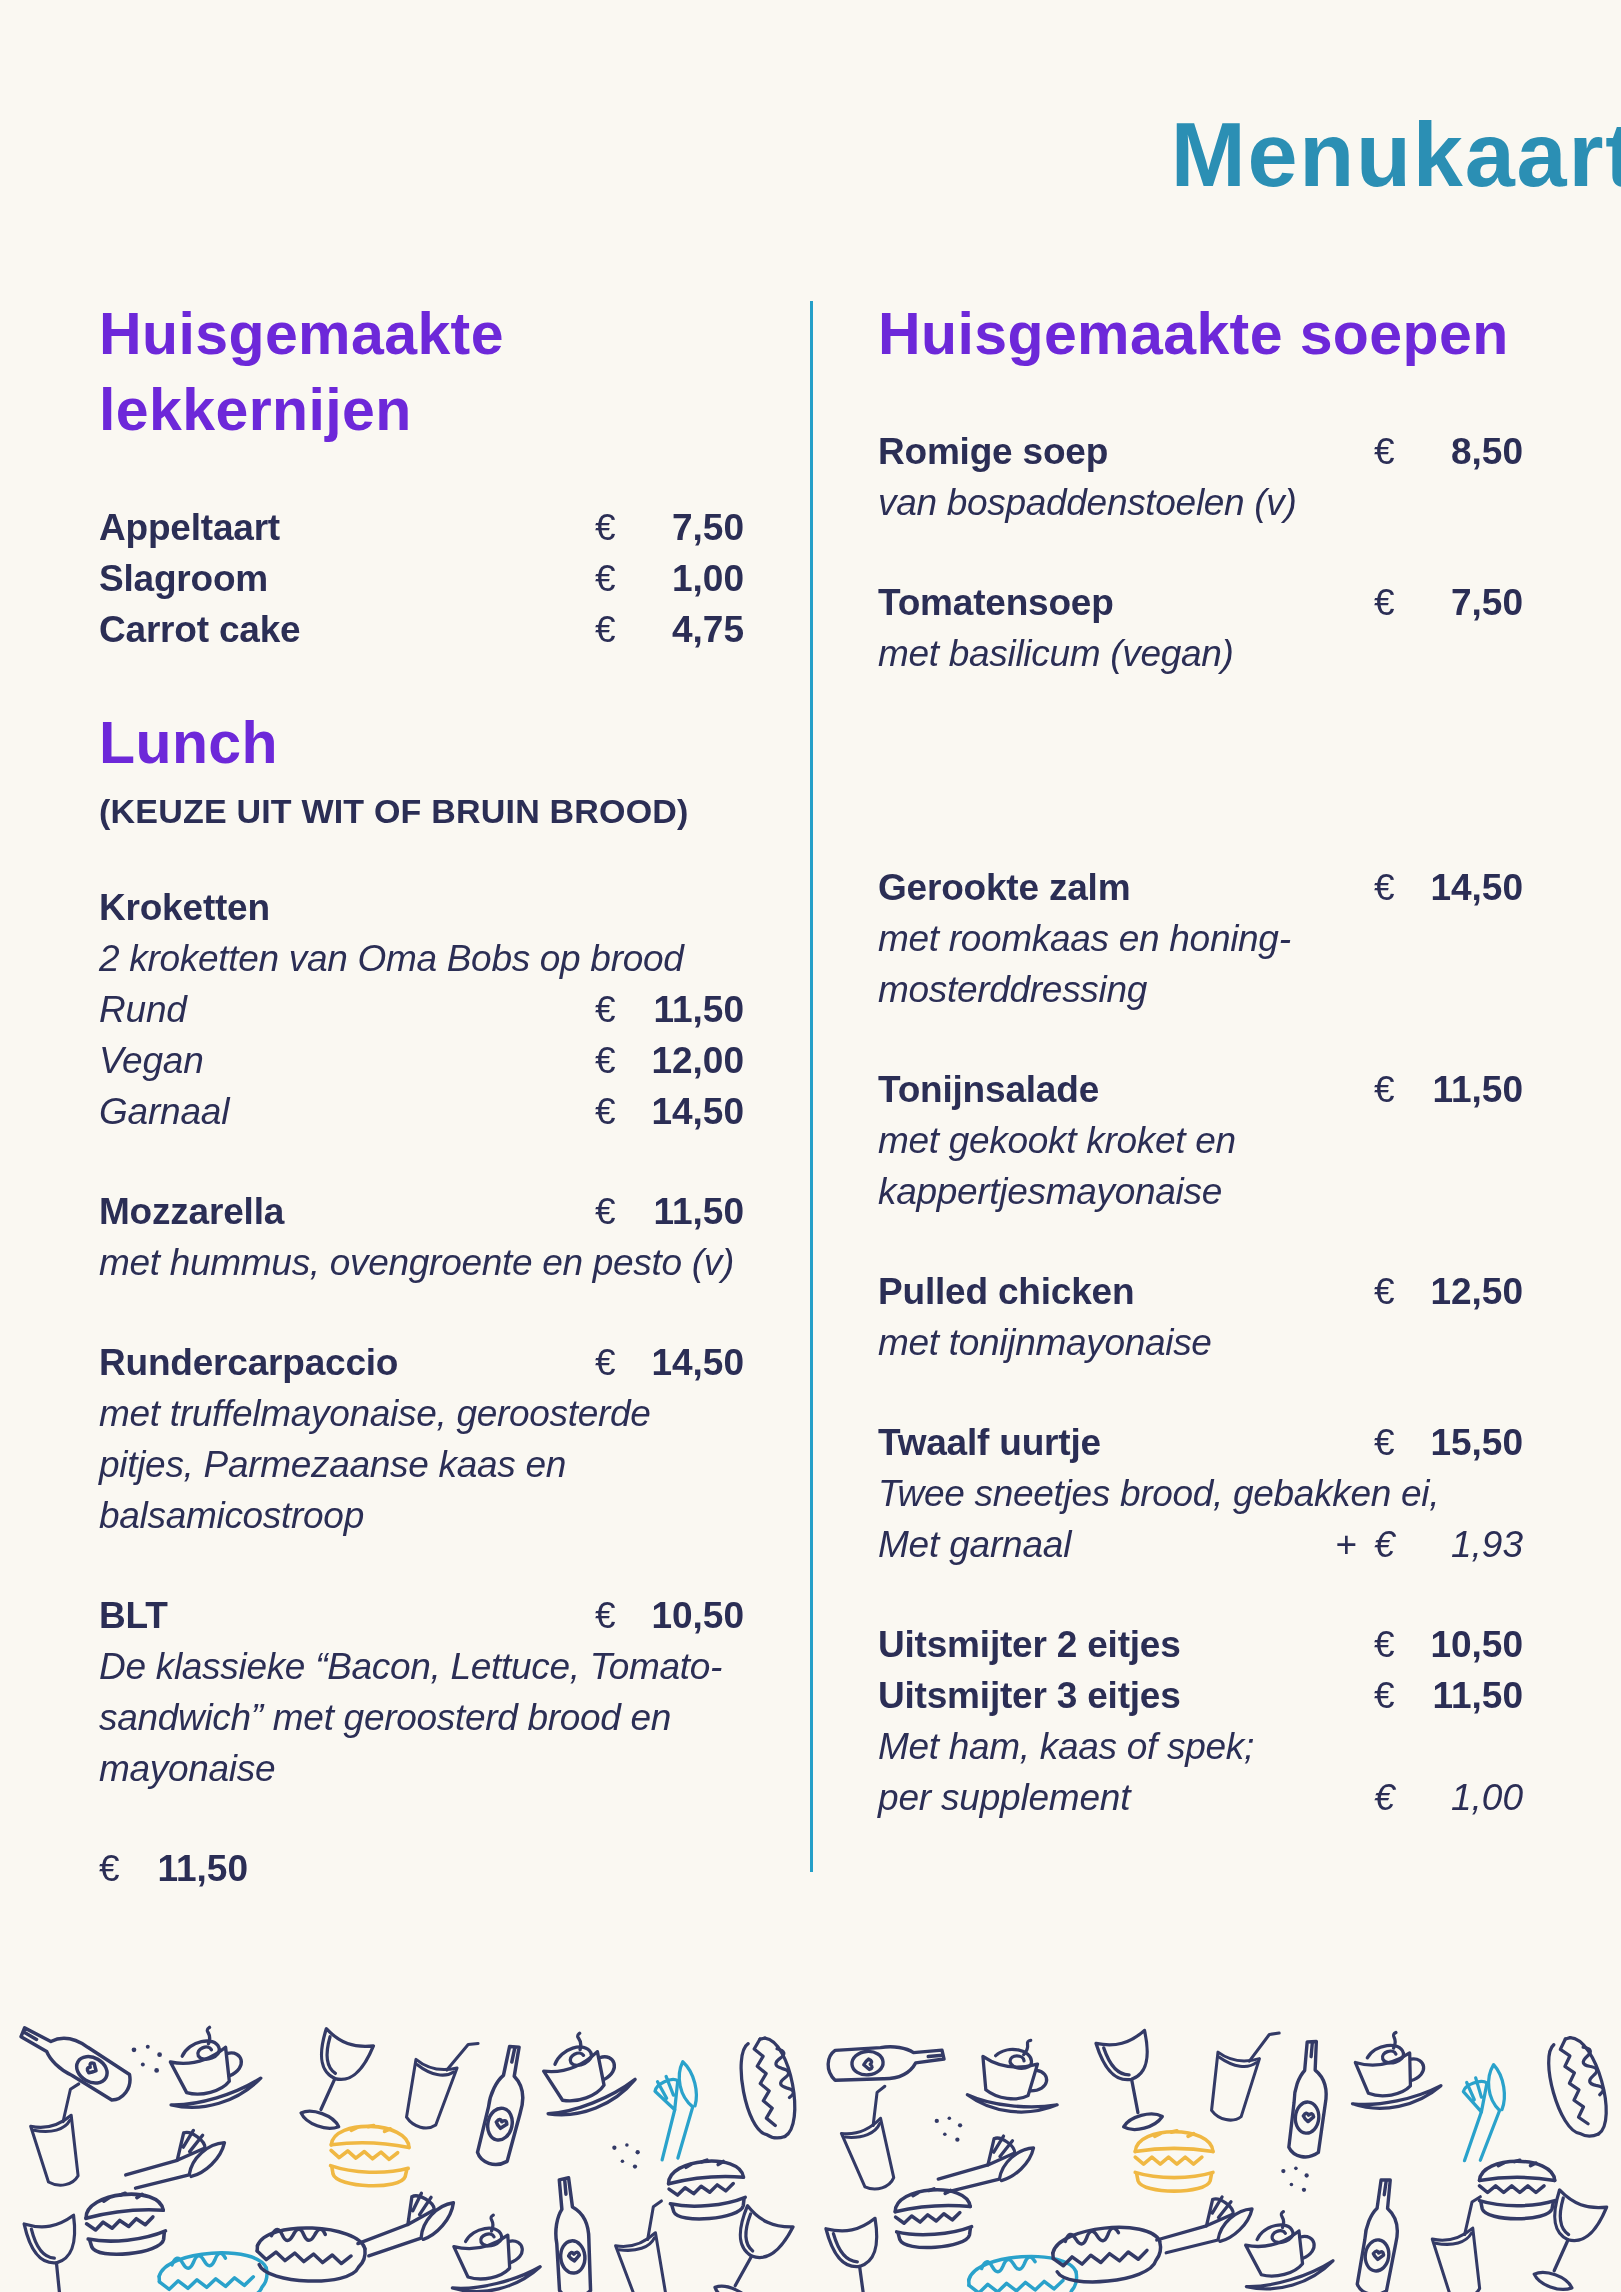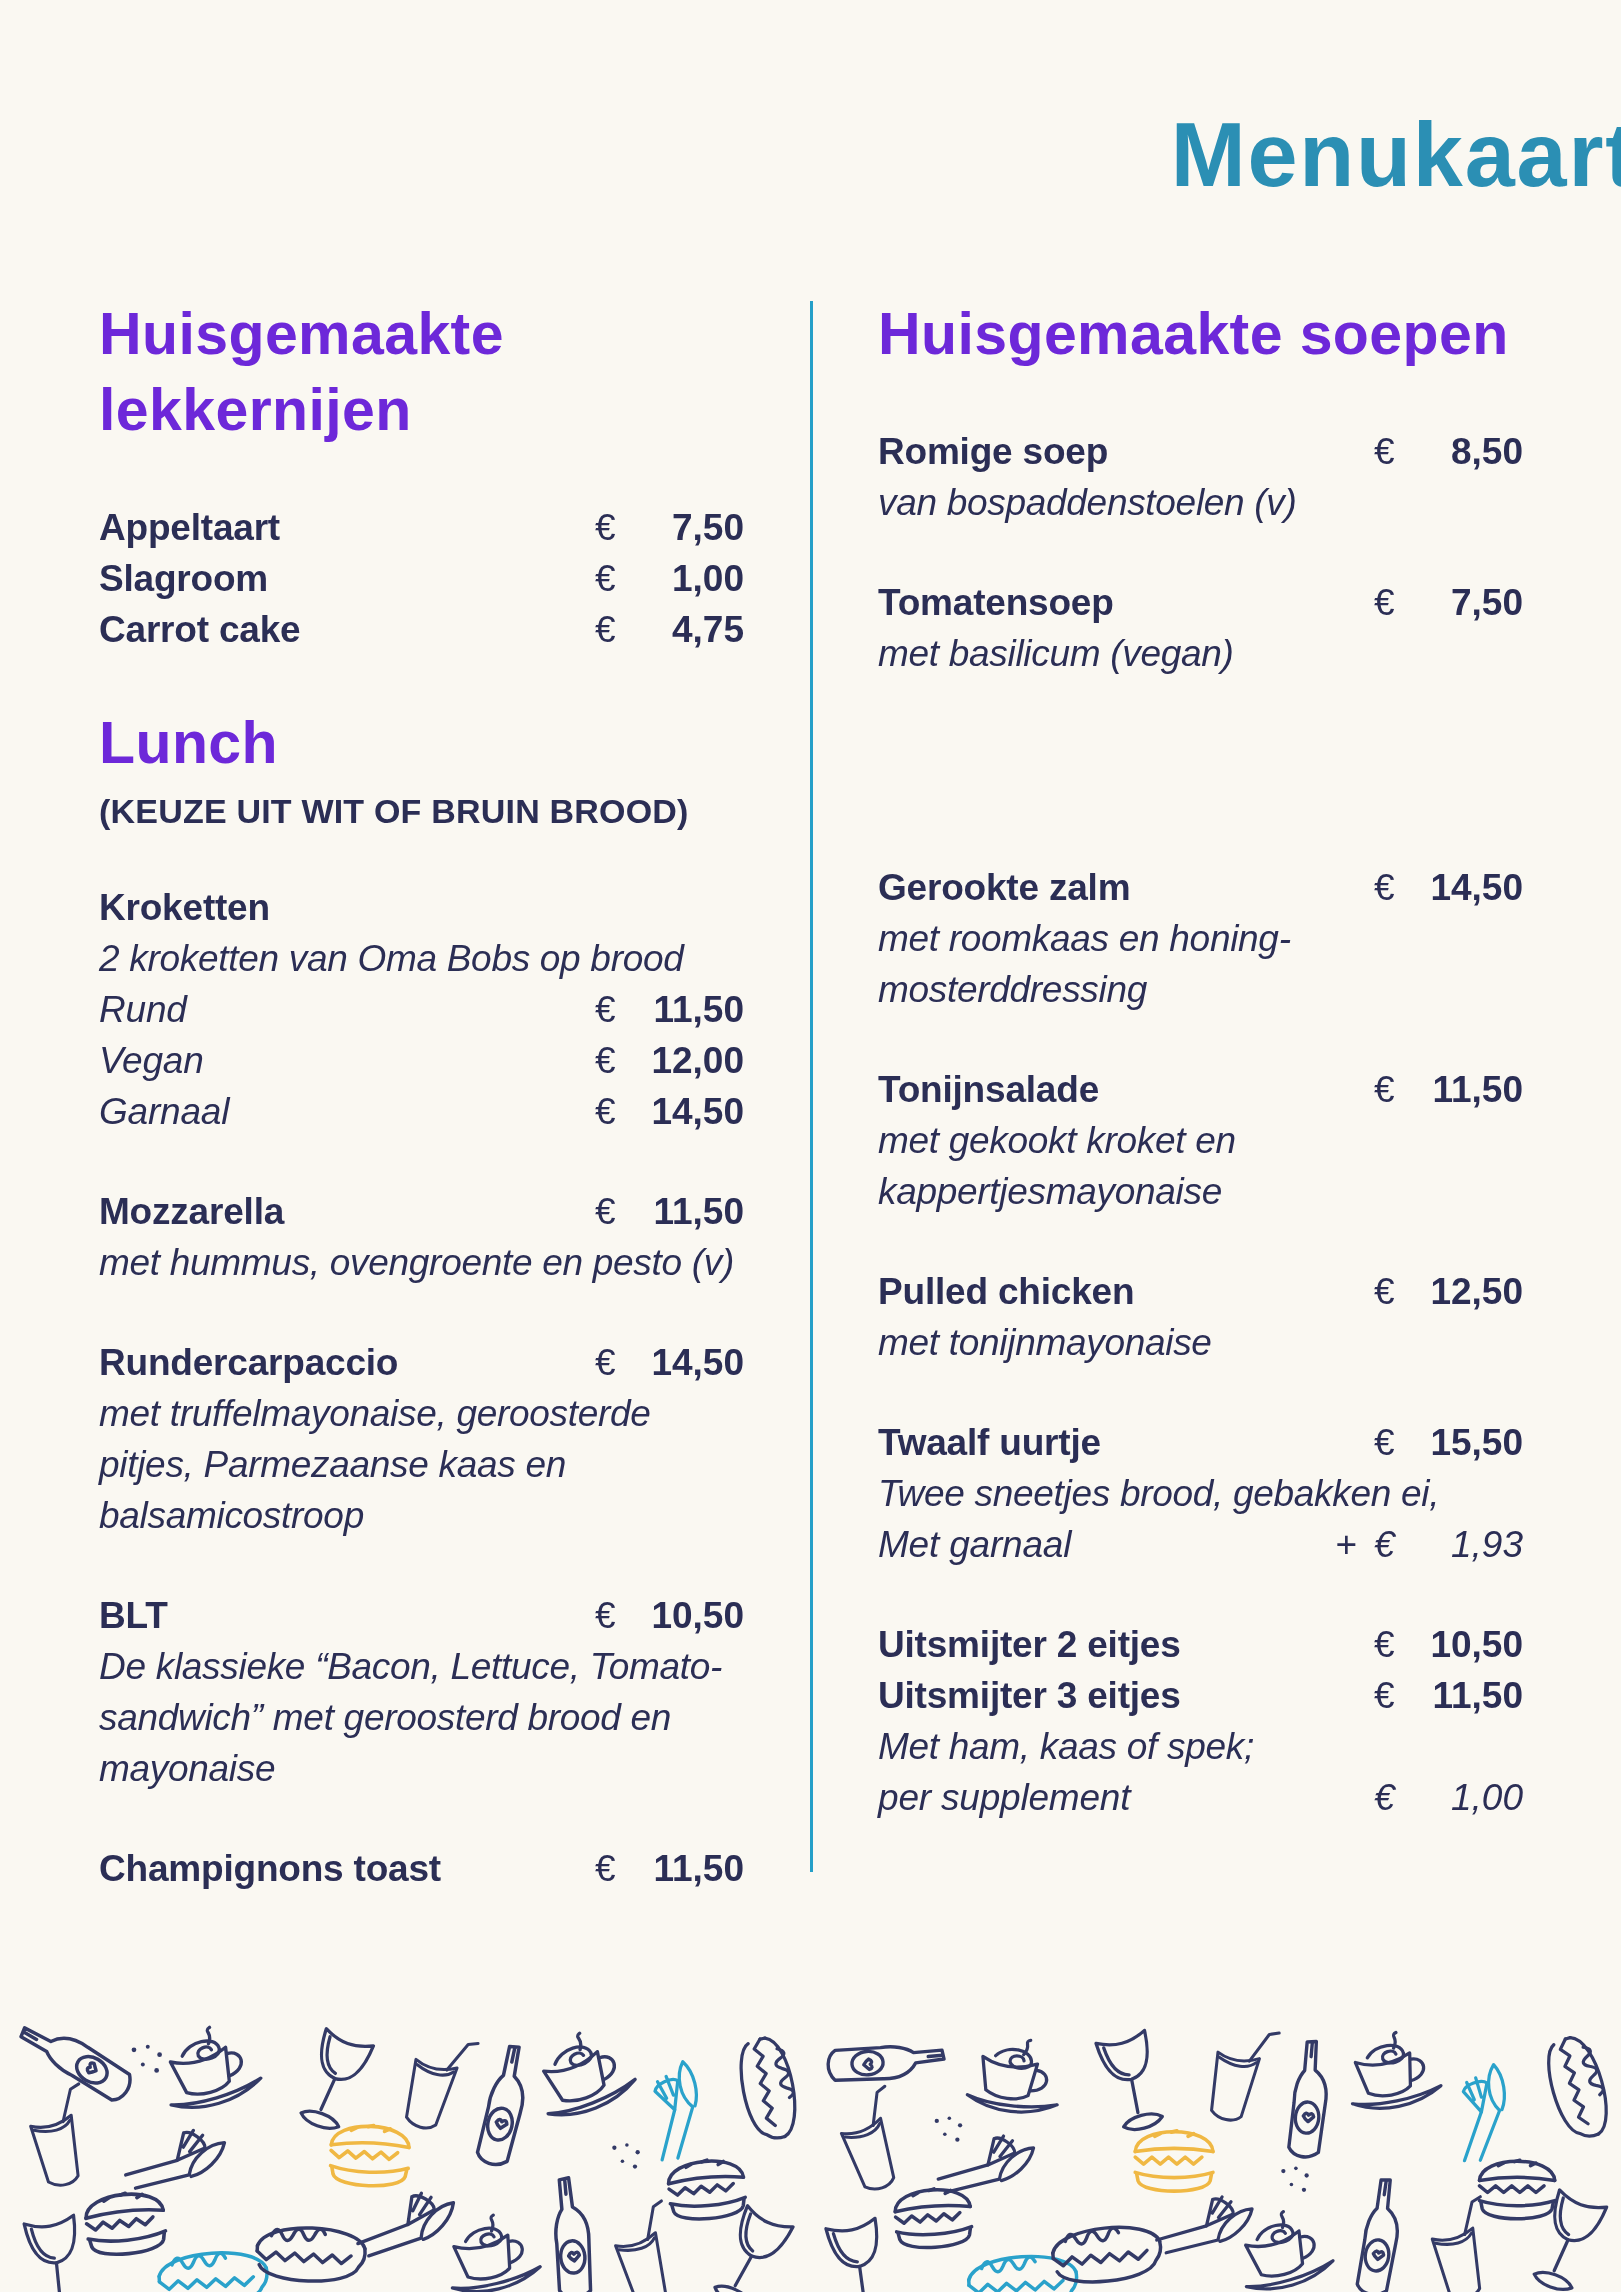--- a/index.html
+++ b/index.html
@@ -104,21 +104,20 @@
             <span class="name">BLT</span>
             <span class="euro">€</span>
             <span class="price">10,50</span>
           </div>
           <div class="desc">De klassieke “Bacon, Lettuce, Tomato-</div>
           <div class="desc">sandwich” met geroosterd brood en</div>
           <div class="desc">mayonaise</div>
         </div>
         <div class="item">
           <div class="row bold">
-            <span class="name">Champignons toast</span>
             <span class="euro">€</span>
             <span class="price">11,50</span>
           </div>
         </div>
       </div>
     <div class="col" id="col-right">
         <h2 class="col-heading">Huisgemaakte soepen</h2>
         <div class="item">
           <div class="row bold">
             <span class="name">Romige soep</span>

